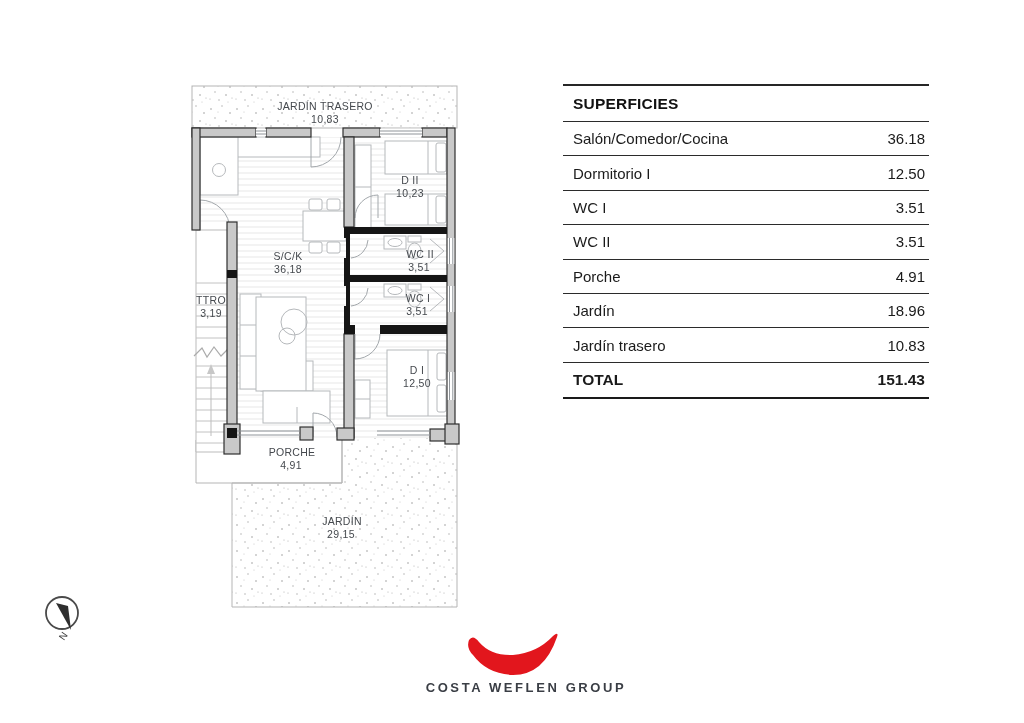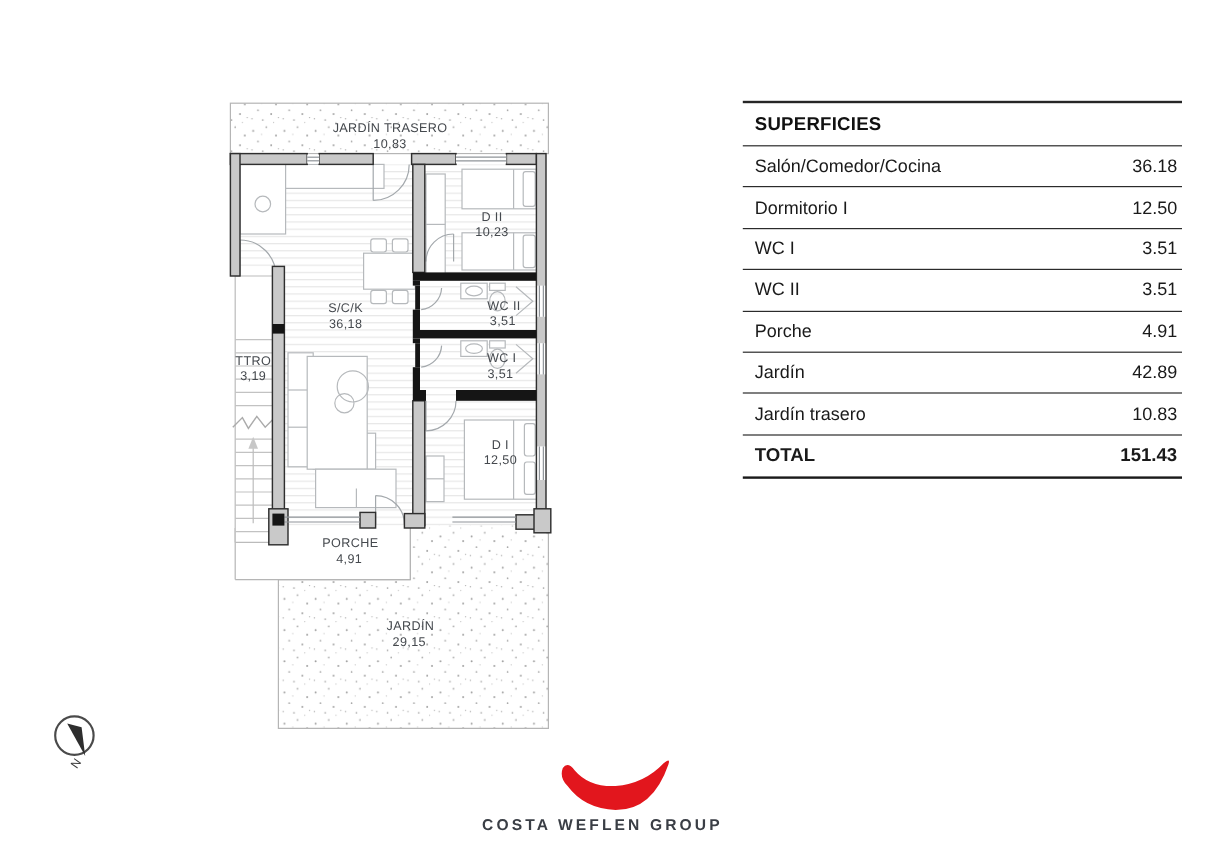--- a/index.html
+++ b/index.html
@@ -2,34 +2,34 @@
 <html style="--accent-red: #e2161d; --wall-gray: #c9c9c9; --line-dark: #2f2f2f; --logo-text: #3a3e45;"><head>
 <meta charset="utf-8">
 <style>
   html,body{margin:0;padding:0;background:#ffffff;}
   body{width:1024px;height:723px;position:relative;overflow:hidden;
        font-family:"Liberation Sans", sans-serif;color:#1c1c1c;}
   .stage{position:absolute;inset:0;width:1024px;height:627px;}
   svg.plan{position:absolute;left:0;top:0;}
 
   
-  .sup-table{position:absolute;left:619px;top:84px;width:366px;
+  .sup-table{position:absolute;left:563px;top:84px;width:366px;
              border-top:2px solid #262626;}
   .sup-header{height:35px;display:flex;align-items:center;
               font-size:15.5px;font-weight:700;letter-spacing:.2px;
               border-bottom:1.6px solid #2b2b2b;padding-left:10px;color:#111;}
   .sup-row{height:33.4px;display:flex;align-items:center;justify-content:space-between;
            font-size:15px;border-bottom:1.6px solid #2b2b2b;
            padding:0 4px 0 10px;color:#1a1a1a;}
   .sup-row .val{font-weight:400;}
   .sup-row.total{font-weight:700;border-bottom:2.4px solid #1a1a1a;height:34px;font-size:15.5px;gap:33px;}
   .sup-row.total .val{font-weight:700;}
 
   
-  .logo-text{position:absolute;left:392px;top:680px;width:220px;text-align:center;
+  .logo-text{position:absolute;left:416px;top:680px;width:220px;text-align:center;
              font-size:13px;font-weight:700;letter-spacing:2.6px;color:#3a3e45;}
 
   
   text.rlab{font-family:"Liberation Sans",sans-serif;font-size:10.5px;fill:#45494e;
             letter-spacing:.3px;text-anchor:middle;}
   text.north{font-family:"Liberation Sans",sans-serif;font-size:10px;fill:#3c3c3c;}
 </style>
 </head>
 <body>
 
@@ -323,21 +323,21 @@
   <div class="sup-row">
     <span>WC II</span>
     <span class="val">3.51</span>
   </div>
   <div class="sup-row">
     <span>Porche</span>
     <span class="val">4.91</span>
   </div>
   <div class="sup-row">
     <span>Jardín</span>
-    <span class="val">42.89</span>
+    <span class="val">18.96</span>
   </div>
   <div class="sup-row">
     <span>Jardín trasero</span>
     <span class="val">10.83</span>
   </div>
 
   <div class="sup-row total">
     <span>TOTAL</span>
     <span class="val">151.43</span>
   </div>

